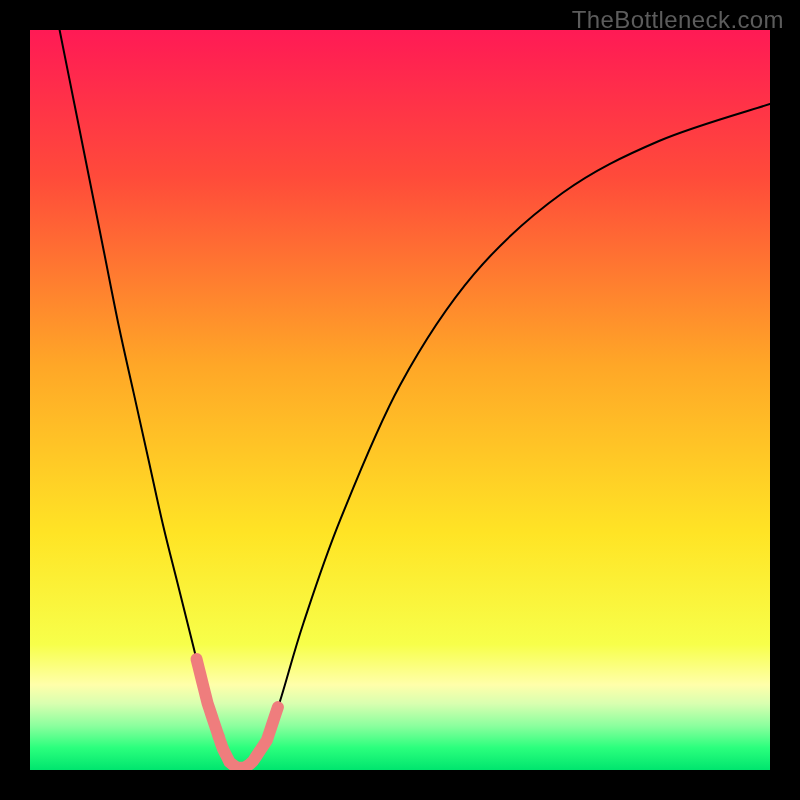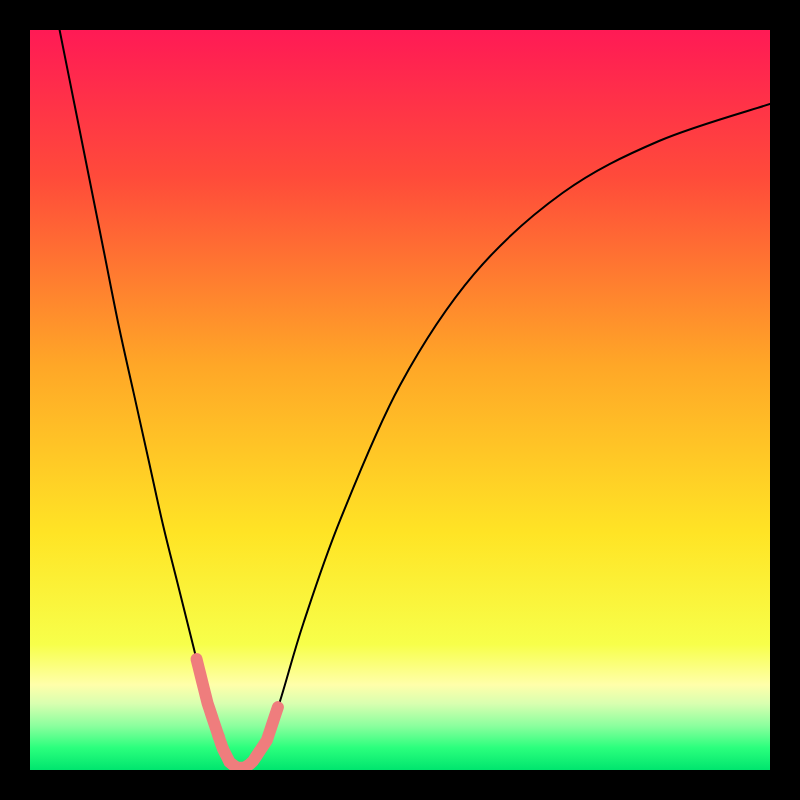--- a/index.html
+++ b/index.html
@@ -64,13 +64,14 @@
       <rect x="0" y="0" width="740" height="740" fill="url(#bg-grad)"></rect>
 
       <path id="curve-path" fill="none" stroke="#000000" stroke-width="2" stroke-linecap="round" stroke-linejoin="round" d="M 29.6 0 C 32.06666666666667 12.333333333333334, 39.46666666666667 49.33333333333333, 44.4 74 C 49.33333333333333 98.66666666666667, 54.266666666666666 123.33333333333333, 59.2 148 C 64.13333333333334 172.66666666666666, 69.06666666666666 197.33333333333334, 74 222 C 78.93333333333334 246.66666666666666, 83.86666666666666 272.56666666666666, 88.8 296 C 93.73333333333333 319.43333333333334, 98.66666666666667 340.4, 103.60000000000001 362.59999999999997 C 108.53333333333335 384.79999999999995, 113.46666666666667 407, 118.4 429.2 C 123.33333333333334 451.4, 128.26666666666665 474.83333333333326, 133.2 495.79999999999995 C 138.13333333333333 516.7666666666667, 143.06666666666666 535.2666666666667, 148 555 C 152.93333333333334 574.7333333333333, 157.86666666666667 594.4666666666667, 162.8 614.2 C 167.73333333333335 633.9333333333334, 173.9 659.8333333333333, 177.6 673.4 C 181.29999999999998 686.9666666666667, 182.53333333333333 688.2, 185 695.6 C 187.46666666666667 703, 189.93333333333334 711.6333333333333, 192.4 717.8 C 194.86666666666667 723.9666666666666, 197.33333333333334 729.27, 199.8 732.6 C 202.26666666666668 735.9300000000001, 204.73333333333335 736.9166666666666, 207.20000000000002 737.78 C 209.66666666666669 738.6433333333333, 212.13333333333333 738.6433333333333, 214.6 737.78 C 217.06666666666666 736.9166666666666, 218.3 737.1633333333334, 222 732.6 C 225.7 728.0366666666666, 231.86666666666667 721.5, 236.8 710.4 C 241.73333333333335 699.3, 245.43333333333337 685.7333333333333, 251.60000000000002 666 C 257.7666666666667 646.2666666666667, 263.93333333333334 621.6, 273.8 592 C 283.6666666666667 562.4, 294.76666666666665 527.8666666666667, 310.8 488.4 C 326.83333333333337 448.9333333333333, 347.8 395.9, 370 355.2 C 392.2 314.5, 416.8666666666667 276.26666666666665, 444 244.2 C 471.1333333333333 212.13333333333333, 501.96666666666664 184.99999999999994, 532.8 162.79999999999995 C 563.6333333333333 140.59999999999997, 594.4666666666667 125.8, 629 111 C 663.5333333333333 96.2, 721.5 80.16666666666667, 740 74"></path>
 
       <path id="hl-left" fill="none" stroke="#ef7d7d" stroke-width="12" stroke-linecap="round" d="M 166.5 629 L 168.35 636.4 L 170.20000000000002 643.8 L 172.05 651.2 L 173.89999999999998 658.6 L 175.75 666 L 177.6 673.4 L 179.45 678.95 L 181.29999999999998 684.5 L 183.15 690.05 L 185 695.6 L 186.85 701.15 L 188.70000000000002 706.7"></path>
       <path id="hl-floor" fill="none" stroke="#ef7d7d" stroke-width="12" stroke-linecap="round" d="M 188.70000000000002 706.7 L 190.85833333333335 713.1750000000001 L 193.01666666666665 719.0333333333333 L 195.17499999999998 723.35 L 197.33333333333334 727.6666666666667 L 199.49166666666667 731.9833333333333 L 201.65 733.895 L 203.80833333333337 735.4058333333334 L 205.96666666666667 736.9166666666666 L 208.125 737.78 L 210.28333333333333 737.78 L 212.44166666666663 737.78 L 214.6 737.78"></path>
       <path id="hl-right" fill="none" stroke="#ef7d7d" stroke-width="12" stroke-linecap="round" d="M 214.6 737.78 L 217.375 735.8375 L 220.14999999999998 733.895 L 222.925 731.2125 L 225.7 727.05 L 228.47500000000002 722.8875 L 231.25 718.725 L 234.02499999999998 714.5625 L 236.8 710.4 L 239.575 702.075 L 242.35000000000002 693.75 L 245.125 685.425 L 247.9 677.1"></path>
     </svg>
   </div>
 
+  <div class="watermark">TheBottleneck.com</div>
 </div>
 
 </body></html>

